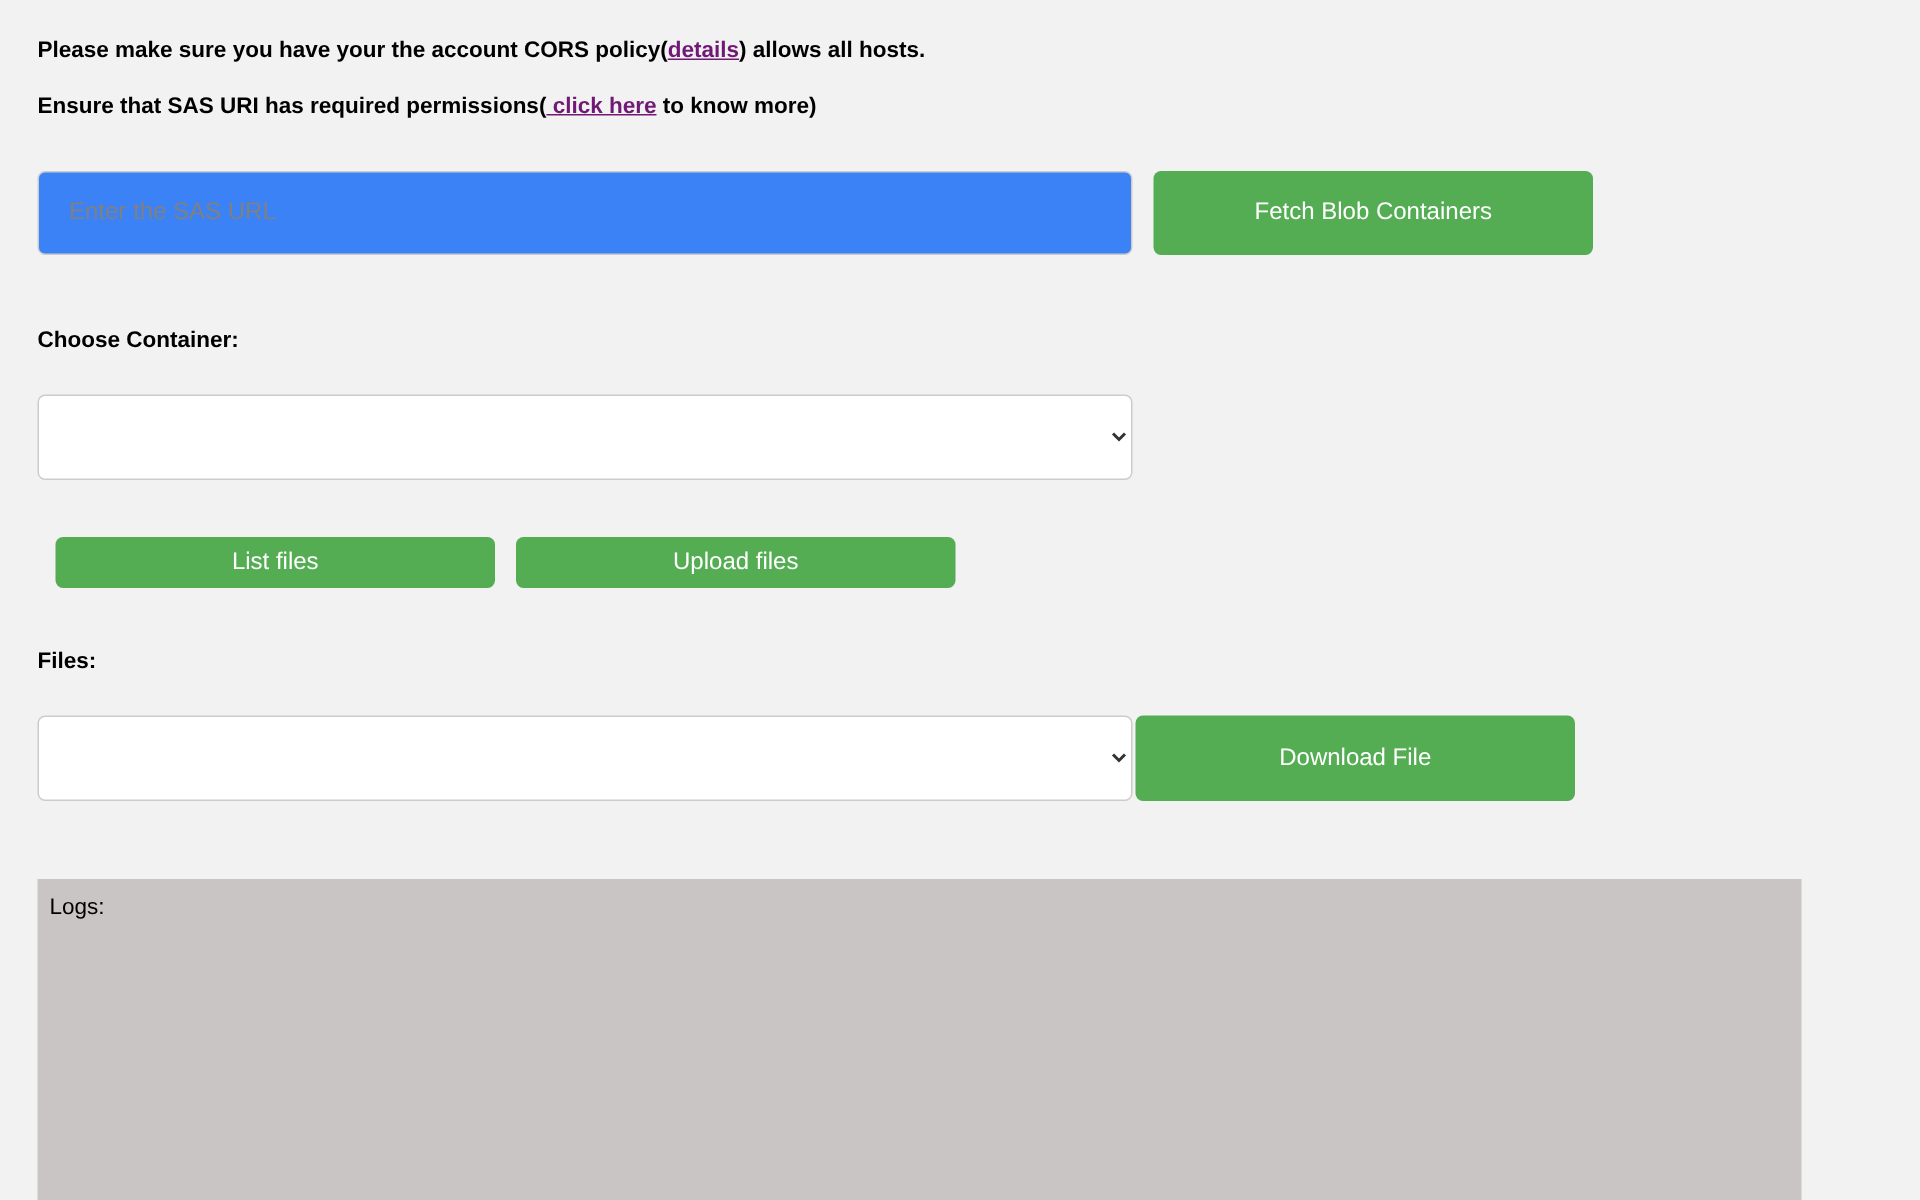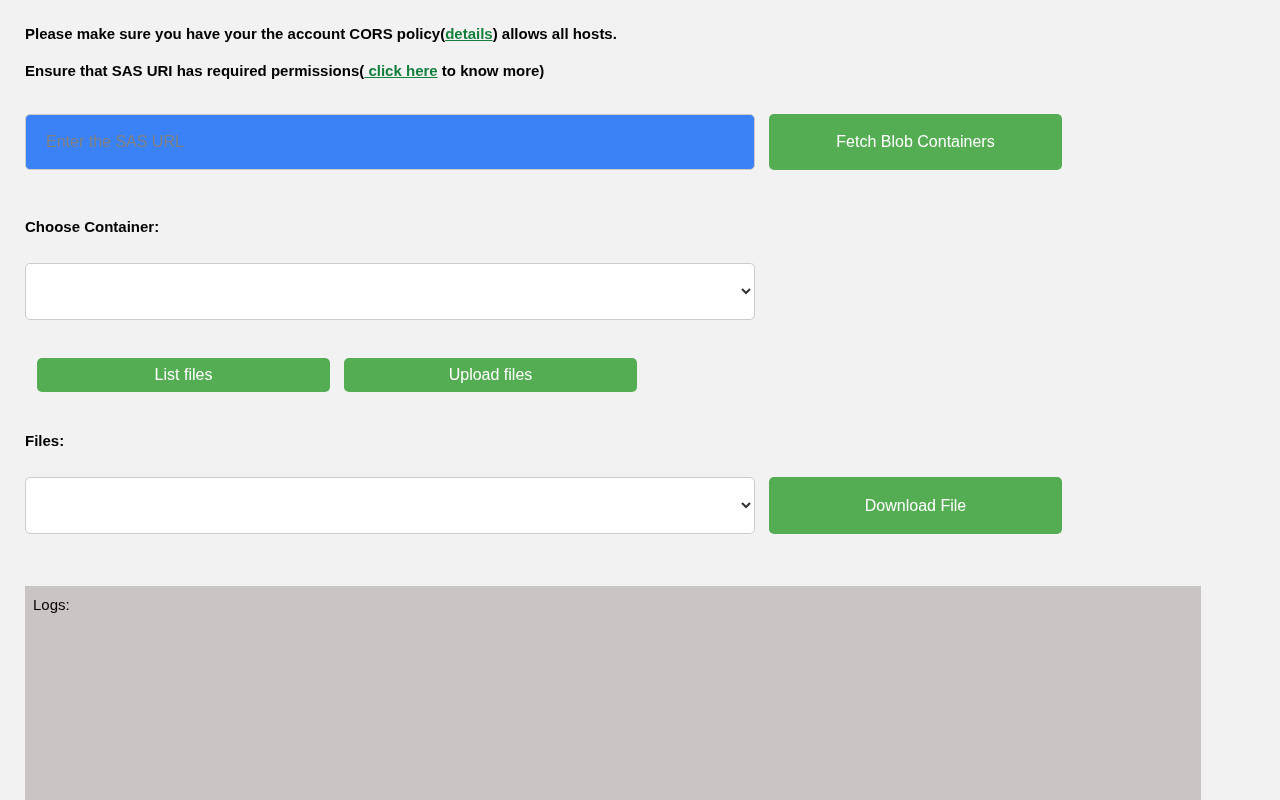--- a/index.html
+++ b/index.html
@@ -11,21 +11,21 @@
       background-color: #f2f2f2;
       font-family: -apple-system, BlinkMacSystemFont, "Segoe UI", Arial, sans-serif;
       font-size: 15px;
       color: #000;
     }
     .notice {
       font-weight: bold;
       margin-bottom: 20px;
     }
     .notice a {
-      color: #15803d;
+      color: #701a75;
       text-decoration: underline;
     }
     .row {
       margin-top: 35px;
       display: flex;
       align-items: stretch;
       gap: 14px;
       flex-wrap: wrap;
     }
     .text-input {
@@ -78,21 +78,21 @@
     }
     .file-label {
       font-weight: bold;
       margin-top: 40px;
       margin-bottom: 0;
     }
     .file-row {
       margin-top: 28px;
       display: flex;
       align-items: stretch;
-      gap: 14px;
+      gap: 2px;
     }
     .logs-panel {
       margin-top: 52px;
       background-color: #c9c5c4;
       padding: 10px 8px;
       width: 1176px;
       min-height: 220px;
     }
     .logs-title {
       font-weight: normal;

